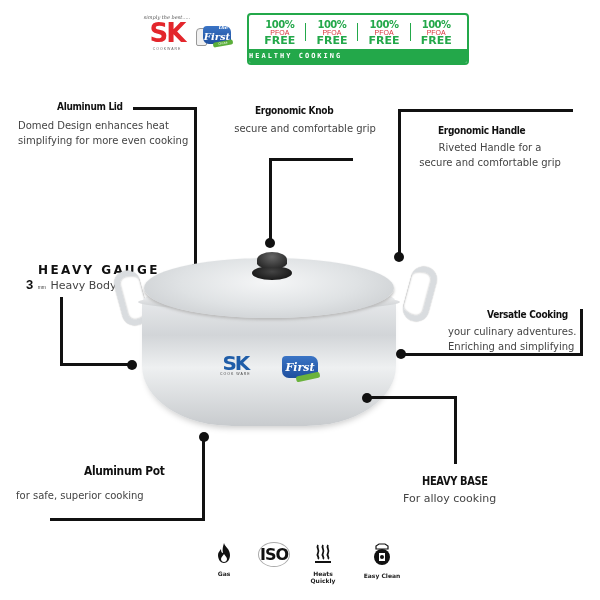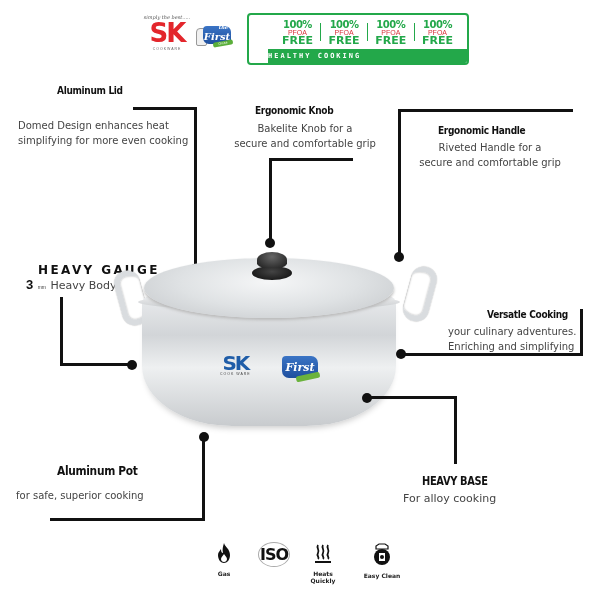--- a/index.html
+++ b/index.html
@@ -12,21 +12,21 @@
   .sk-letters { font-family: "DejaVu Sans", sans-serif; font-weight: bold; font-size: 26px; color: #e3262c; letter-spacing: -2px; display: block; line-height: 26px; }
   .sk-sub { font-size: 3.5px; color: #666; letter-spacing: 1px; display: block; line-height: 6px; }
 
   .first-logo { left: 196px; top: 24px; width: 38px; height: 26px; }
   .first-badge { position: absolute; left: 7px; top: 2px; width: 28px; height: 18px; background: linear-gradient(#3a74c5,#1e4f9e); border-radius: 4px 6px 4px 6px; color: #fff; font-family: "DejaVu Serif", serif; font-style: italic; font-weight: bold; font-size: 10px; text-align: center; line-height: 22px; }
   .first-the { position: absolute; top: -3px; right: 3px; font-size: 5px; font-style: italic; line-height: 8px; }
   .first-ribbon { position: absolute; left: 17px; top: 17px; width: 20px; height: 5px; background: #5aae3a; transform: rotate(-10deg); border-radius: 2px; color:#fff; font-size:3px; text-align:center; line-height:5px; }
   .first-chef { position: absolute; left: 0; top: 4px; width: 9px; height: 16px; border: 1px solid #999; border-radius: 4px 4px 2px 2px; background:#f0f0f0; }
 
   
-  .pfoa-box { left: 247px; top: 13px; width: 222px; height: 52px; border: 2px solid #23a84a; border-radius: 4px; box-sizing: border-box; overflow: hidden; padding-left: 19px; }
+  .pfoa-box { left: 247px; top: 13px; width: 222px; height: 52px; border: 2px solid #23a84a; border-radius: 4px; box-sizing: border-box; overflow: hidden; }
   .pfoa-row { display: flex; height: 34px; align-items: center; justify-content: space-around; padding: 0 8px; }
   .pfoa-item { text-align: center; line-height: 9px; width: 40px; }
   .pfoa-pct { font-weight: bold; font-size: 10px; color: #23a84a; display: block; font-family: "DejaVu Sans", sans-serif; letter-spacing:-0.5px; }
   .pfoa-mid { font-size: 7px; color: #d8323a; display: block; line-height: 7px; }
   .pfoa-free { font-weight: bold; font-size: 11px; color: #23a84a; display: block; font-family: "DejaVu Sans", sans-serif; }
   .pfoa-sep { width: 1px; height: 18px; background: #23a84a; }
   .pfoa-footer { height: 14px; background: #23a84a; color: #fff; text-align: left; font-size: 7px; font-weight: bold; letter-spacing: 2px; line-height: 14px; font-family: "DejaVu Sans Mono", monospace; }
 
   
   .c-title { font-family: "DejaVu Sans", sans-serif; font-weight: bold; font-size: 11px; color: #111; letter-spacing: -0.4px; transform: scaleX(0.82); transform-origin: left center; white-space: nowrap; }
@@ -97,36 +97,35 @@
     <div class="pfoa-sep"></div>
     <div class="pfoa-item">
       <span class="pfoa-pct">100%</span>
       <span class="pfoa-mid">PFOA</span>
       <span class="pfoa-free">FREE</span>
     </div>
   </div>
   <div class="pfoa-footer">HEALTHY COOKING</div>
 </div>
 
-<div class="abs" style="left:57px; top:84px;">
+<div class="abs" style="left:57px; top:100px;">
   <div class="c-title">Aluminum Lid</div>
 </div>
 <div class="abs" style="left:18px; top:118px;">
   <div class="c-desc">Domed Design enhances heat</div>
   <div class="c-desc">simplifying for more even cooking</div>
 </div>
 <div class="line" style="left:133px; top:107px; width:63px; height:3px;"></div>
 <div class="line" style="left:194px; top:107px; width:3px; height:163px;"></div>
 <div class="dot" style="left:190px; top:264px;"></div>
 
 <div class="abs" style="left:255px; top:104px;">
   <div class="c-title">Ergonomic Knob</div>
 </div>
 <div class="abs" style="left:230px; top:121px; text-align:center; width:150px;">
-  <div class="c-desc">Bakelite Knob for a</div>
   <div class="c-desc">secure and comfortable grip</div>
 </div>
 <div class="line" style="left:269px; top:158px; width:84px; height:3px;"></div>
 <div class="line" style="left:269px; top:158px; width:3px; height:82px;"></div>
 <div class="dot" style="left:265px; top:238px;"></div>
 
 <div class="line" style="left:398px; top:109px; width:175px; height:3px;"></div>
 <div class="line" style="left:398px; top:109px; width:3px; height:147px;"></div>
 <div class="dot" style="left:394px; top:252px;"></div>
 <div class="abs" style="left:438px; top:124px;">
@@ -184,21 +183,21 @@
 <div class="abs" style="left:422px; top:474px;">
   <div class="c-title" style="font-size:12px;">HEAVY BASE</div>
 </div>
 <div class="abs" style="left:403px; top:491px;">
   <div class="c-desc" style="font-size:11px;">For alloy cooking</div>
 </div>
 
 <div class="dot" style="left:199px; top:432px;"></div>
 <div class="line" style="left:202px; top:437px; width:3px; height:84px;"></div>
 <div class="line" style="left:50px; top:518px; width:155px; height:3px;"></div>
-<div class="abs" style="left:57px; top:463px;">
+<div class="abs" style="left:84px; top:463px;">
   <div class="c-title" style="font-size:13px;">Aluminum Pot</div>
 </div>
 <div class="abs" style="left:16px; top:488px;">
   <div class="c-desc">for safe, superior cooking</div>
 </div>
 
 <div class="icon-block" style="left:194px;">
   <svg width="16" height="20" viewBox="0 0 16 20">
     <path d="M8 0 C9 4 14 6 14 12 C14 17 11 20 8 20 C5 20 2 17 2 12 C2 9 4 8 5 6 C5 9 6 10 7 10 C6 7 7 3 8 0 Z" fill="#111"></path>
     <path d="M8 11 C9 13 11 14 11 16 C11 18 9.5 19 8 19 C6.5 19 5 18 5 16 C5 14 7 13 8 11 Z" fill="#fff"></path>

